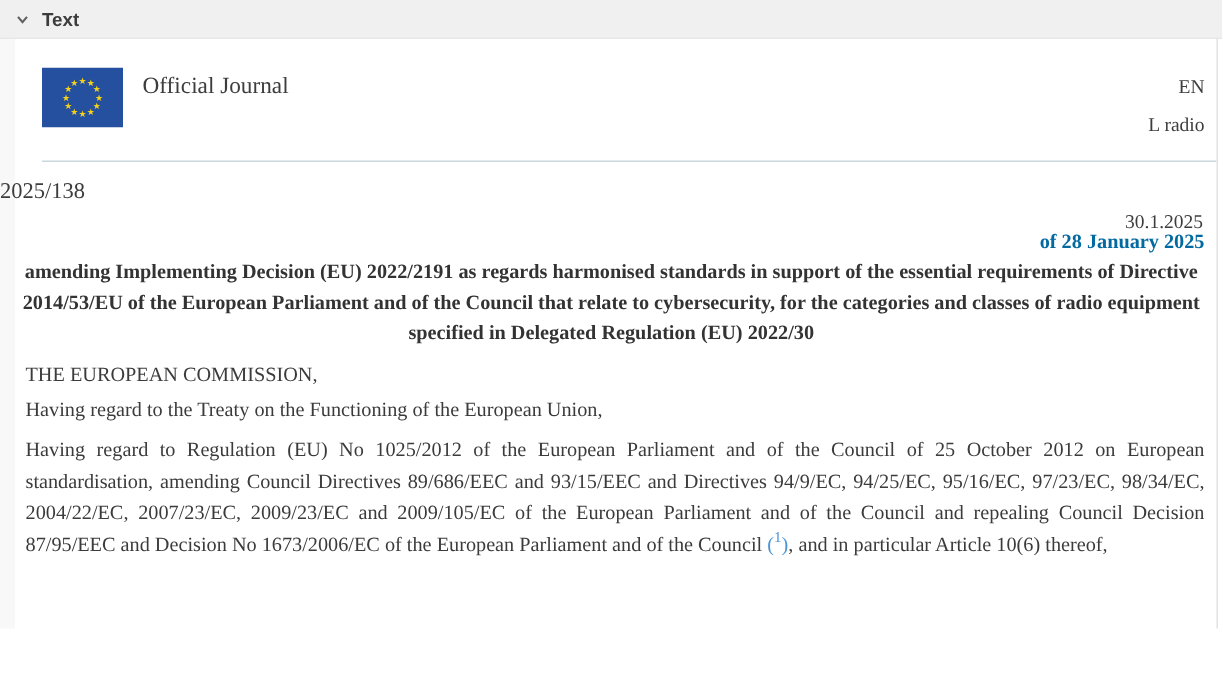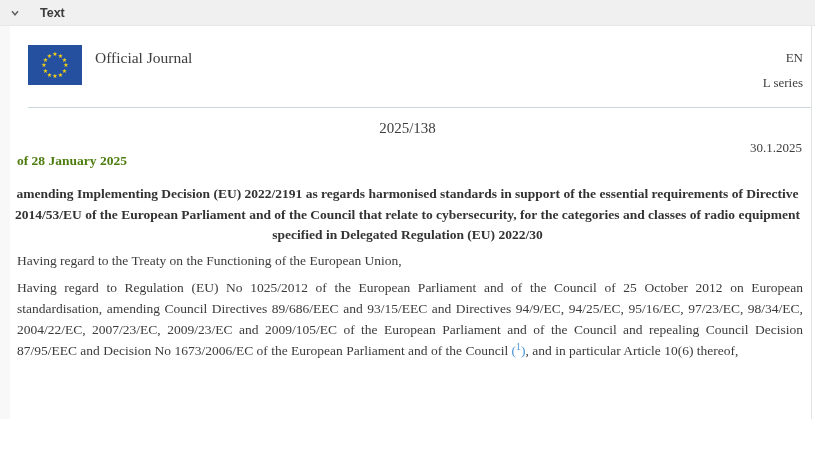--- a/index.html
+++ b/index.html
@@ -3,21 +3,21 @@
 <meta charset="utf-8">
 <style>
   html, body { margin:0; padding:0; background:#ffffff; }
   .page {
     position:relative; width:815px; height:464px; overflow:hidden;
     background:#ffffff; font-family:"Liberation Serif", serif; color:#3b3b3b;
   }
   
   .section-bar {
     height:26px; background:var(--bar-bg,#f0f0f0);
-    display:flex; align-items:center; gap:20px; padding:0 10px;
+    display:flex; align-items:center; gap:8px; padding:0 10px;
     box-sizing:border-box; font-family:"Liberation Sans", sans-serif;
     border-bottom:1px solid #e7e7e7; cursor:pointer;
   }
   .chev { display:inline-flex; align-items:center; }
   .section-label { font-size:12.5px; font-weight:bold; color:#3c3c3c; }
 
   .doc { position:relative; height:393px; background:#ffffff; }
   .left-strip { position:absolute; left:0; top:0; bottom:0; width:10px; background:#f8f8f8; }
   .right-edge { position:absolute; left:811px; top:0; bottom:0; width:1px; background:#e2e2e2; }
 
@@ -25,26 +25,26 @@
   .mast-left { display:flex; gap:13px; }
   .flag svg { display:block; }
   .flag-bg { fill:var(--flag-blue,#24509f); }
   .star { fill:var(--star-yellow,#f7d117); font-family:"DejaVu Sans", sans-serif; font-size:6px; }
   .mast-title { font-size:15.5px; line-height:21px; padding-top:2px; color:#3d3d3d; }
   .mast-right { text-align:right; font-size:13px; line-height:25px; color:#3d3d3d; }
 
   .rule { border:0; border-top:1px solid var(--rule,#c9d8dd); margin:12px 4px 0 28px; }
 
   .numrow { position:relative; margin-top:12px; height:17px; }
-  .num { text-align:center; font-size:15px; color:#3d3d3d; }
+  .num { text-align:left; font-size:15px; color:#3d3d3d; }
   .datestamp { position:absolute; right:13px; top:20px; font-size:13px; color:#3d3d3d; }
 
   .dec-title { margin:28px 12px 0 17px; text-align:center; font-weight:bold; font-size:13.5px; color:#333333; }
-  .dec-date  { margin:16px 12px 0 17px; text-align:left; font-weight:bold; font-size:13.5px; color:#4d7c0f; }
-  .subject   { margin:15px 14px 0 14px; text-align:center; font-weight:bold; font-size:13.5px; line-height:20.5px; color:#333333; }
+  .dec-date  { margin:16px 12px 0 17px; text-align:right; font-weight:bold; font-size:13.5px; color:#0369a1; }
+  .subject   { margin:2px 14px 0 14px; text-align:center; font-weight:bold; font-size:13.5px; line-height:20.5px; color:#333333; }
   .eea       { margin:8px 0 0 0; text-align:center; font-weight:bold; font-size:13.5px; color:#333333; }
 
   .para { margin:9px 12px 0 17px; font-size:13.5px; color:#3b3b3b; }
   .para.c2 { margin-top:7px; }
   .just { margin-top:8px; text-align:justify; line-height:21px; }
   .fn { color:var(--link-blue,#4c95d4); text-decoration:none; cursor:pointer; }
   .fn sup { font-size:10px; line-height:0; }
 </style>
 </head>
 <body>
@@ -82,30 +82,31 @@
             <text class="star" x="17.5" y="16.5" text-anchor="middle">★</text>
             <text class="star" x="21.5" y="12.5" text-anchor="middle">★</text>
           </svg>
         </span>
         <div class="mast-title">
           <div>Official Journal</div>
         </div>
       </div>
       <div class="mast-right">
         <div>EN</div>
-        <div>L series</div>
+        <div>L radio</div>
       </div>
     </div>
 
     <hr class="rule">
 
     <div class="numrow">
       <div class="num">2025/138</div>
       <div class="datestamp">30.1.2025</div>
     </div>
 
     <p class="dec-date">of 28 January 2025</p>
     <p class="subject">amending Implementing Decision (EU) 2022/2191 as regards harmonised standards in support of the essential requirements of Directive 2014/53/EU of the European Parliament and of the Council that relate to cybersecurity, for the categories and classes of radio equipment specified in Delegated Regulation (EU) 2022/30</p>
 
+    <p class="para">THE EUROPEAN COMMISSION,</p>
     <p class="para c2">Having regard to the Treaty on the Functioning of the European Union,</p>
     <p class="para just"><span>Having regard to Regulation (EU) No 1025/2012 of the European Parliament and of the Council of 25 October 2012 on European standardisation, amending Council Directives 89/686/EEC and 93/15/EEC and Directives 94/9/EC, 94/25/EC, 95/16/EC, 97/23/EC, 98/34/EC, 2004/22/EC, 2007/23/EC, 2009/23/EC and 2009/105/EC of the European Parliament and of the Council and repealing Council Decision 87/95/EEC and Decision No 1673/2006/EC of the European Parliament and of the Council </span><a class="fn"><span>(</span><sup>1</sup><span>)</span></a><span>, and in particular Article 10(6) thereof,</span></p>
   </div>
 </div>
 
 </body></html>

